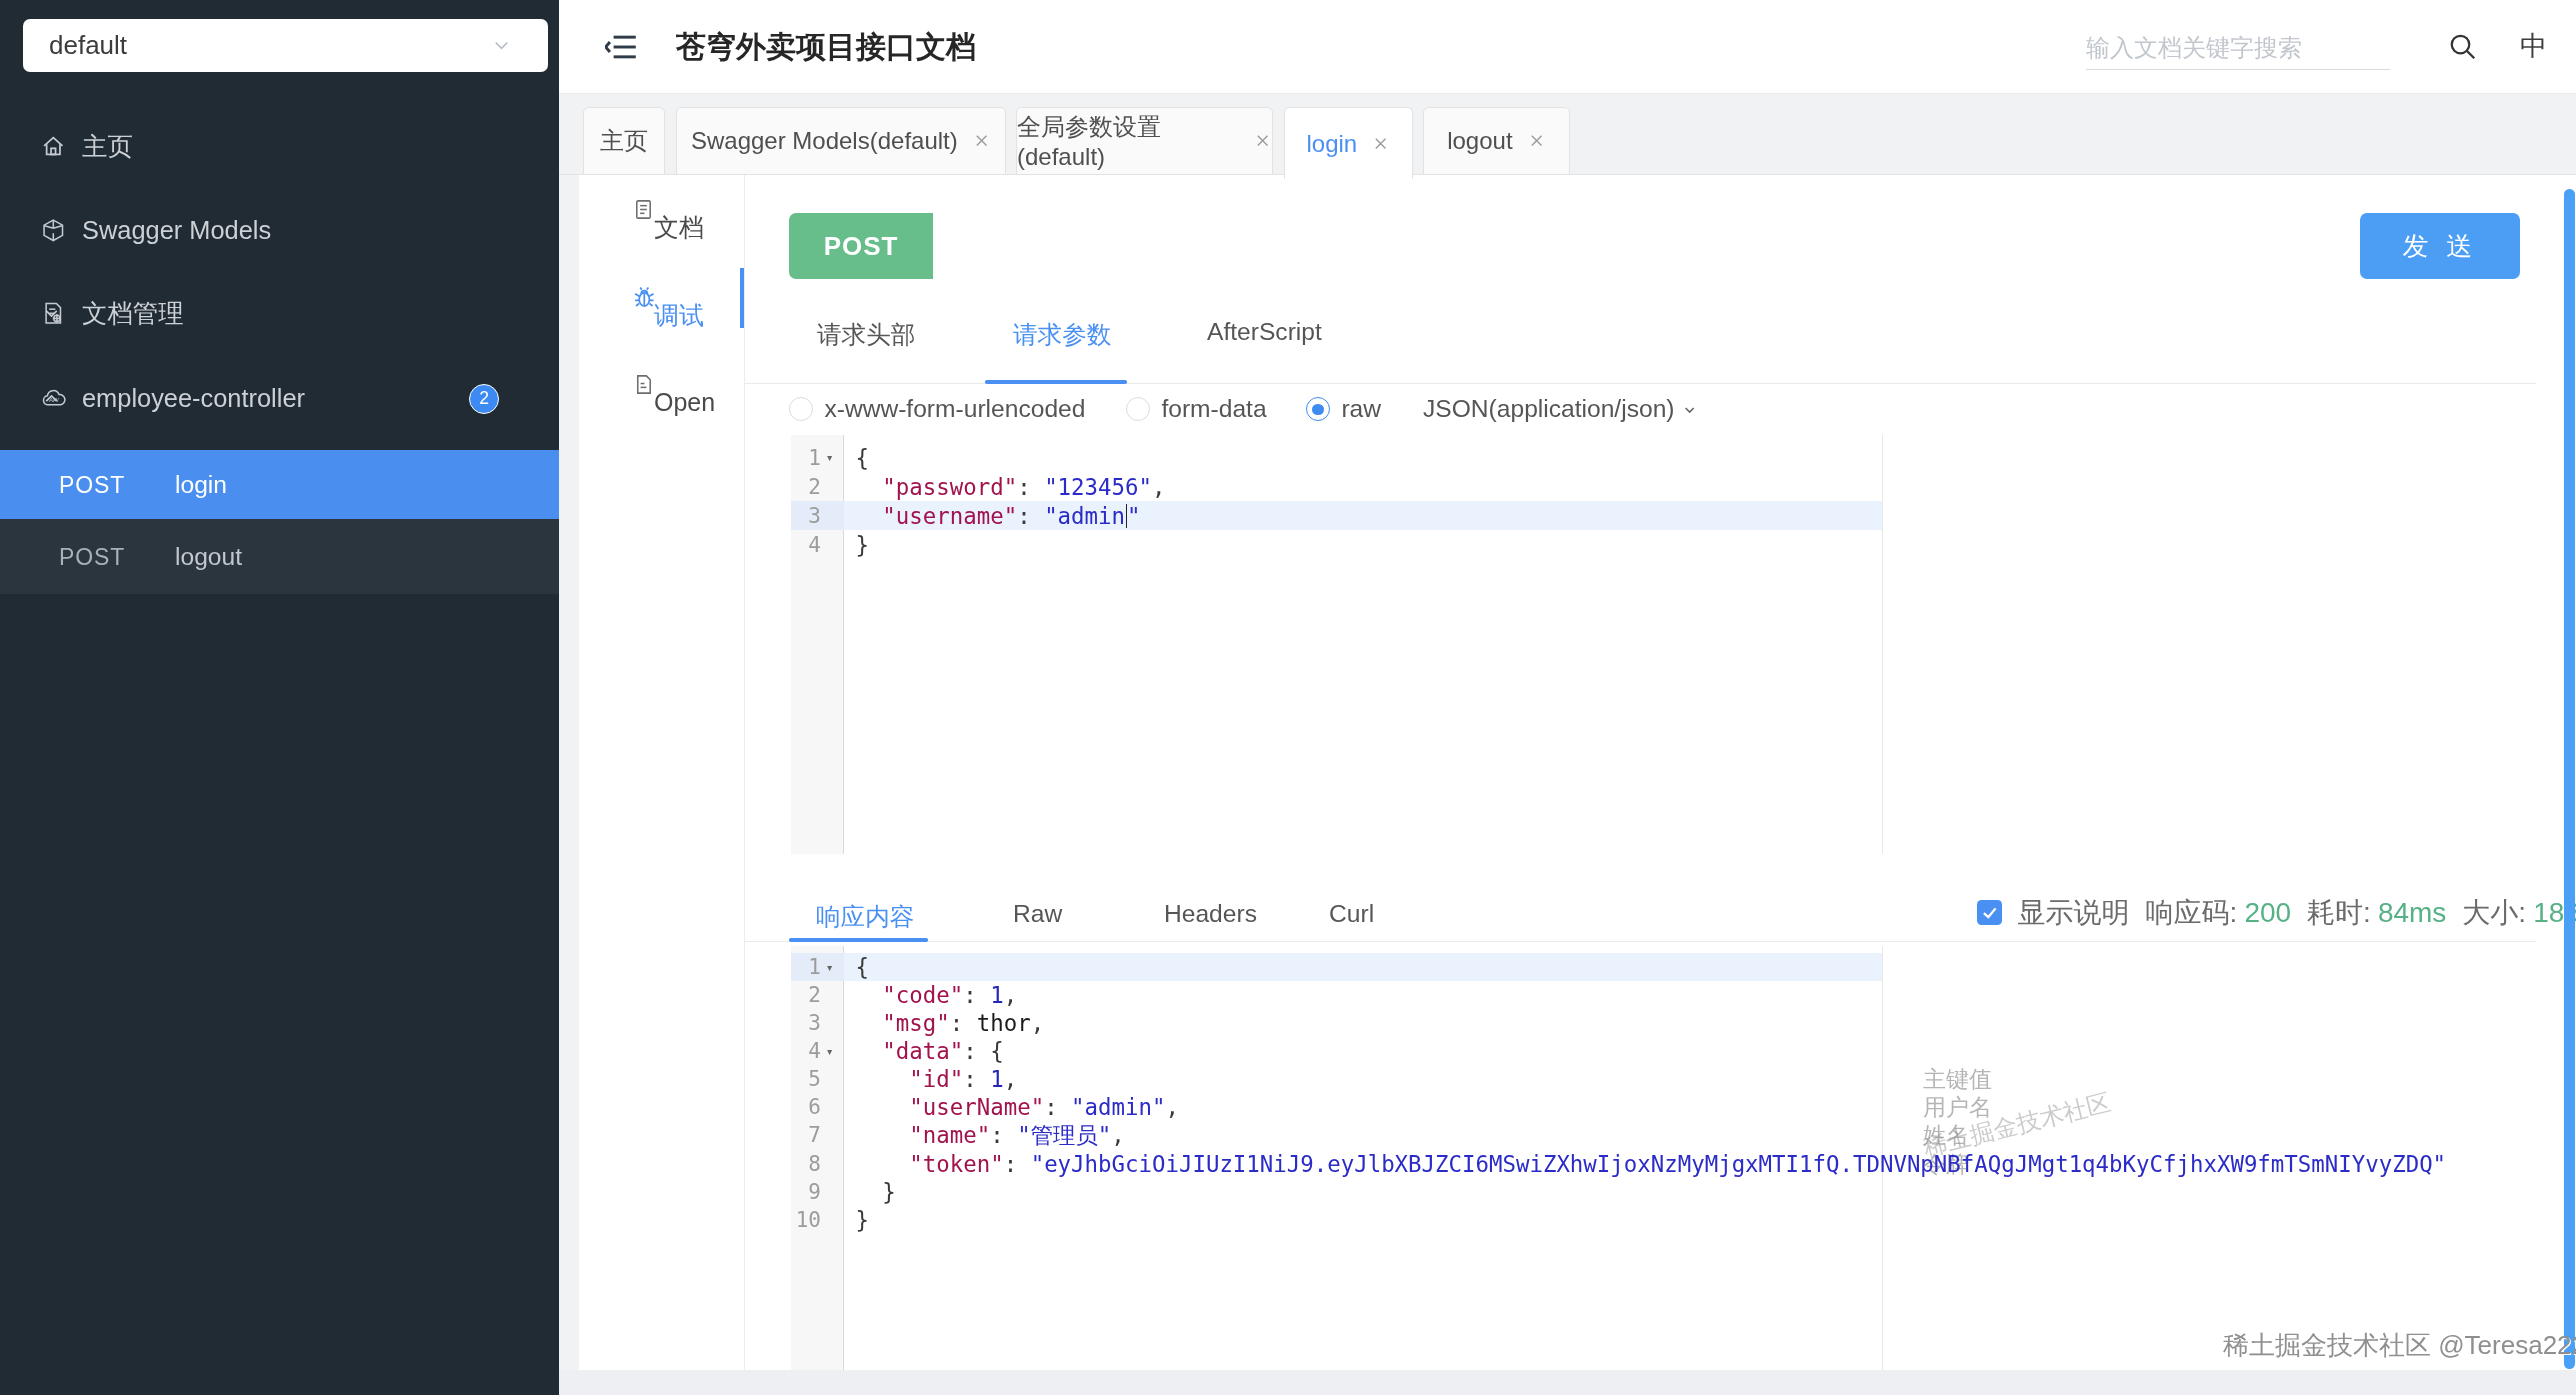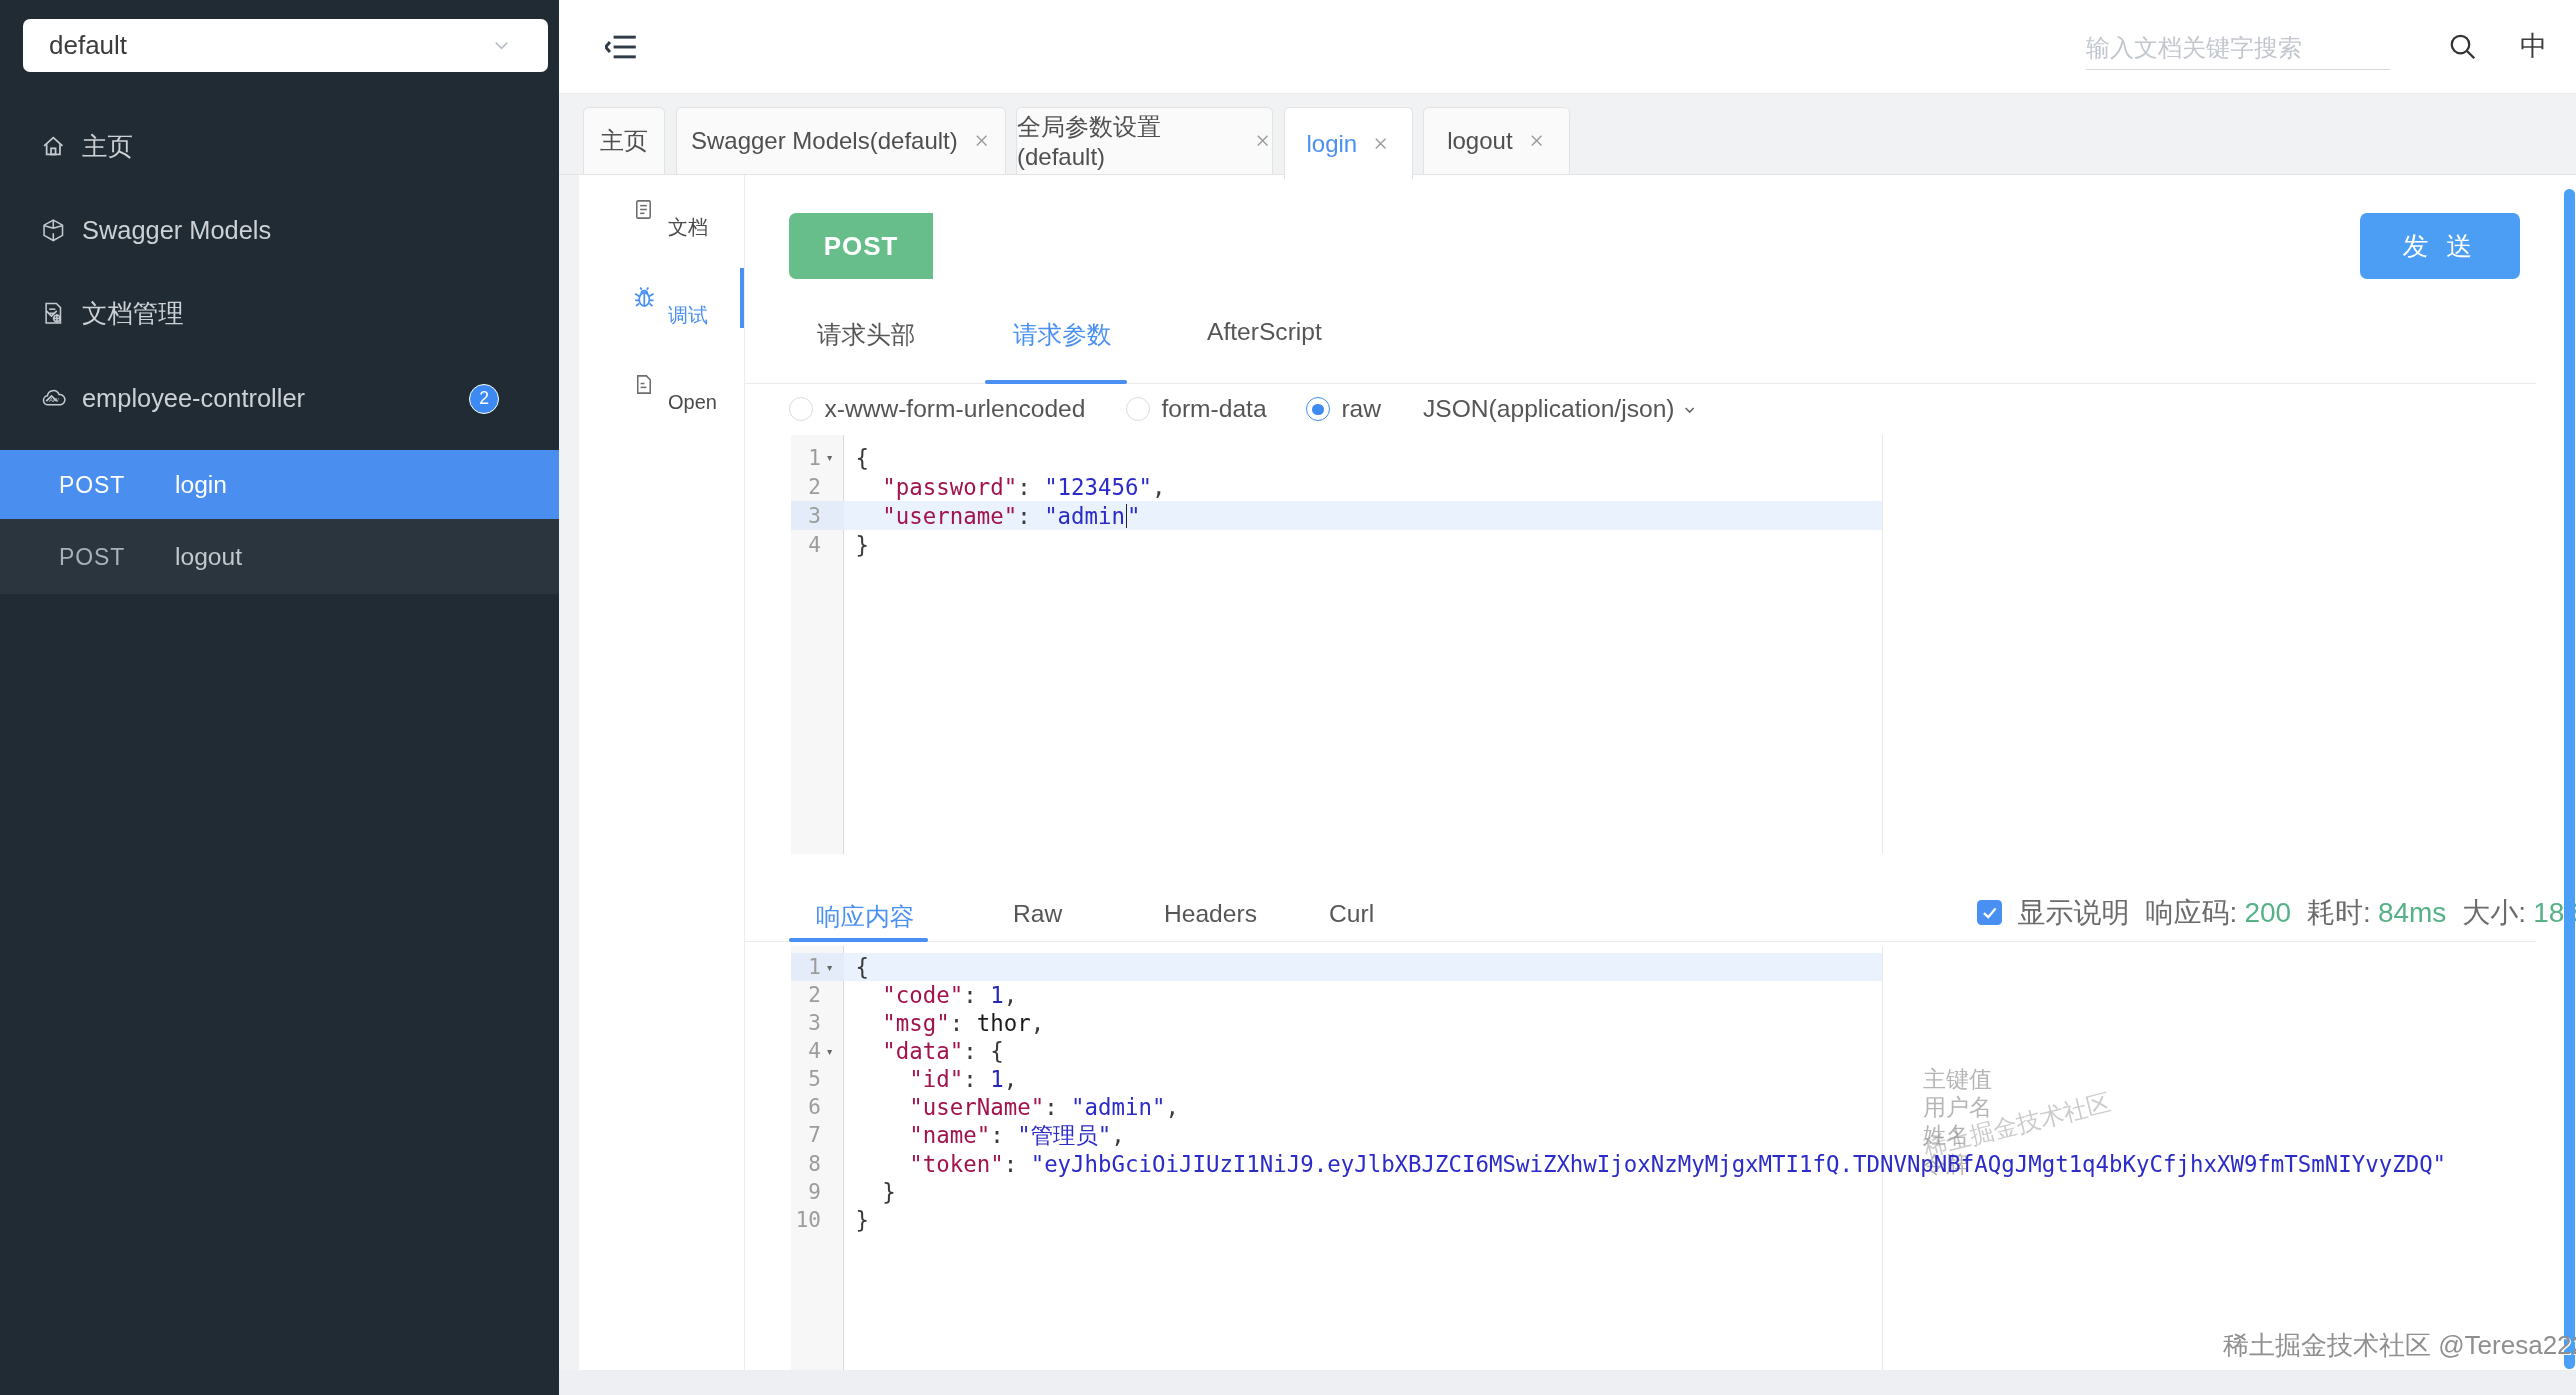--- a/index.html
+++ b/index.html
@@ -69,21 +69,21 @@
   .tab3 { left:1284px; width:129px; }
   .tab4 { left:1423px; width:147px; }
 
   
   .card { left:579px; top:175px; width:1997px; height:1196px; background:#fff; z-index:1; }
 
   
   .mini-divider { left:744px; top:175px; width:0.9px; height:1196px; background:#ececee; z-index:2; }
   .mnav { position:absolute; left:579px; width:165px; height:44px; display:flex; align-items:center; cursor:pointer; z-index:2; }
   .mnav .icon { position:absolute; left:53px; color:#6d6d6d; }
-  .mnav-label { position:absolute; left:89px; font-size:20px; color:#4a4a4a;margin-top:36px; }
+  .mnav-label { position:absolute; left:75px; font-size:25px; color:#4a4a4a;margin-top:36px; }
   .mnav.active .icon { color:#4a90f2; }
   .mnav.active .mnav-label { color:#4a90f2; }
   .mnav0 { top:187px; } .mnav1 { top:275px; } .mnav2 { top:362px; }
   .mnav-indicator { left:740px; top:268px; width:4.4px; height:60px; background:#4a90f2; z-index:3; }
 
   
   .method-btn {
     left:789px; top:213px; width:144px; height:66px; background:#67be8b; border-radius:7px 0 0 7px;
     color:#fff; font-size:26px; font-weight:600; display:flex; align-items:center; justify-content:center;
     z-index:2; cursor:pointer; letter-spacing:0.9px;
@@ -247,20 +247,21 @@
 
   <div class="abs header"></div>
   <div class="abs icon fold-btn">
     <svg width="32" height="30" viewBox="0 0 26 24" fill="none" stroke="currentColor" stroke-width="2.4">
       <line x1="7" y1="4" x2="25" y2="4"></line>
         <line x1="7" y1="12" x2="25" y2="12"></line>
         <line x1="7" y1="20" x2="25" y2="20"></line>
       <polyline points="4 8 0.5 12 4 16" fill="none"></polyline>
     </svg>
   </div>
+  <div class="abs page-title">苍穹外卖项目接口文档</div>
   <div class="abs hdr-search">
     <input type="text" placeholder="输入文档关键字搜索" style="">
   </div>
   <div class="abs icon search-btn">
     <svg width="30" height="30" viewBox="0 0 24 24" fill="none" stroke="currentColor" stroke-width="1.8">
         <circle cx="10" cy="10" r="7"></circle>
         <line x1="15.2" y1="15.2" x2="21" y2="21"></line>
       </svg>
   </div>
   <div class="abs lang-btn">中</div>

